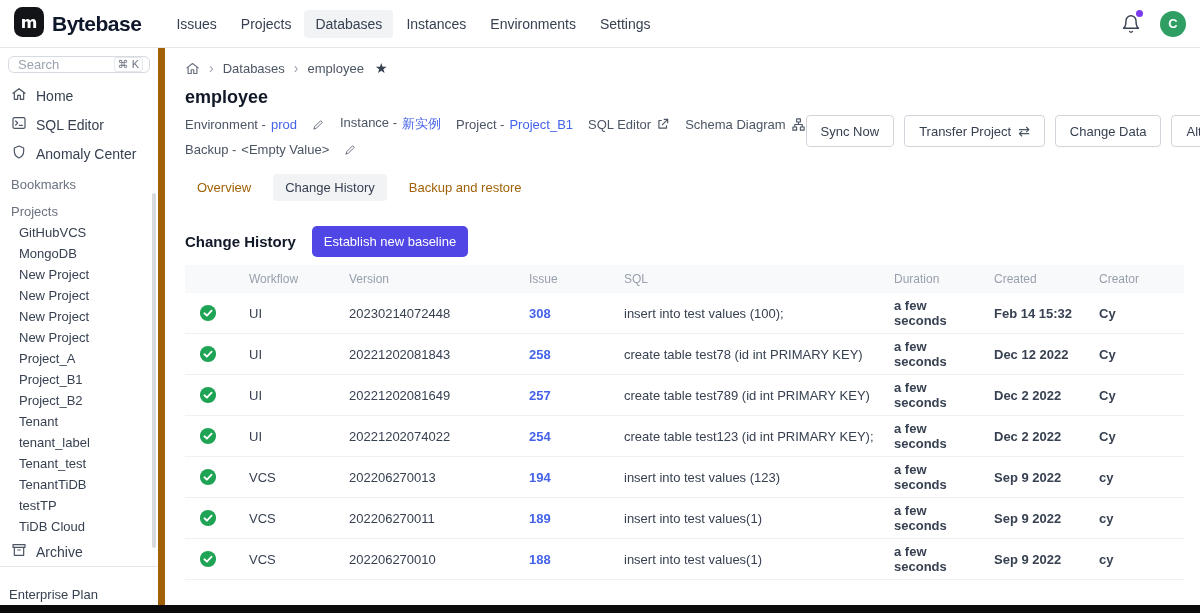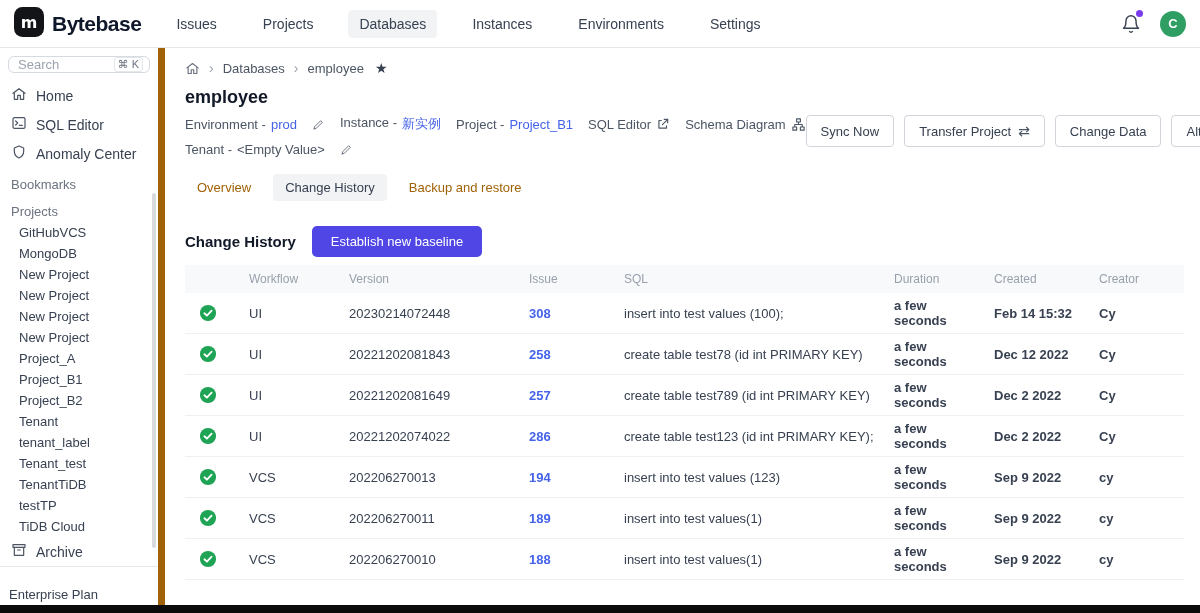--- a/index.html
+++ b/index.html
@@ -4,21 +4,21 @@
 <style>
   * { margin:0; padding:0; box-sizing:border-box; }
   html,body { background:#fff; }
   body { font-family:"Liberation Sans","DejaVu Sans",sans-serif; color:#374151; }
   .app { width:1200px; height:613px; position:relative; overflow:hidden; background:#fff; }
 
   
   .topbar { height:48px; display:flex; align-items:center; padding:0 14px; border-bottom:1px solid #e5e7eb; gap:10px; background:#fff; }
   .logo { display:flex; align-items:center; gap:8px; cursor:pointer; }
   .logo-text { font-size:21px; font-weight:800; color:#0f172a; letter-spacing:-0.5px; }
-  .main-nav { display:flex; align-items:center; gap:24px; margin-left:14px; flex:1; }
+  .main-nav { display:flex; align-items:center; gap:2px; margin-left:14px; flex:1; }
   .nav-item { font-size:14px; color:#374151; padding:6px 11px; border-radius:4px; cursor:pointer; white-space:nowrap; }
   .nav-item.active { background:#f1f3f5; }
   .topbar-right { display:flex; align-items:center; gap:18px; }
   .bell { position:relative; width:22px; height:22px; cursor:pointer; display:flex; align-items:center; justify-content:center; }
   .bell-dot { position:absolute; top:-3px; right:-1px; width:7px; height:7px; border-radius:50%; background:var(--notification_dot); }
   .avatar { width:26px; height:26px; border-radius:50%; background:var(--avatar_bg); color:#fff; font-size:13px; font-weight:700; display:flex; align-items:center; justify-content:center; cursor:pointer; }
 
   
   .body { display:flex; height:565px; }
   .sidebar { width:165px; border-right:7px solid #a16207; display:flex; flex-direction:column; position:relative; flex-shrink:0; background:#fff; }
@@ -49,21 +49,21 @@
   .page-actions { display:flex; gap:10px; }
   .action-btn { height:32px; background:#fff; border:1px solid #d1d5db; border-radius:4px; padding:0 14px; font-size:13px; color:#374151; cursor:pointer; display:flex; align-items:center; gap:7px; font-family:inherit; white-space:nowrap;justify-content:center; }
   .btn-icon { color:#4b5563; font-size:14px; }
 
   .tab-bar { display:flex; gap:10px; margin-top:8px; align-items:center; }
   .tab { font-size:13px; color:#a16207; padding:6px 12px; border-radius:4px; cursor:pointer; }
   .tab.active { background:#f1f3f5; color:#374151; }
 
   .section-head { display:flex; align-items:center; gap:16px; margin-top:25px; }
   .section-title { font-size:15px; font-weight:700; color:#111827; }
-  .baseline-btn { background:var(--accent); color:#fff; border:none; border-radius:5px; padding:8px 19px; font-size:13px; cursor:pointer; font-family:inherit; }
+  .baseline-btn { background:var(--accent); color:#fff; border:none; border-radius:5px; padding:8px 12px; font-size:13px; cursor:pointer; font-family:inherit; }
 
   .history-table { width:100%; border-collapse:collapse; margin-top:8px; }
   .history-table th { background:#f8f9fb; color:#98a0ac; font-weight:400; font-size:12px; text-align:left; padding:7px 8px; }
   .history-table td { font-size:13px; color:#374151; padding:5px 8px; border-bottom:1px solid #eef0f3; }
   .c-status { padding-left:14px !important; }
   .check { display:inline-flex; vertical-align:middle; }
   .issue-link { color:var(--link); cursor:pointer; font-weight:600; }
   .strong { font-weight:600; color:#1f2937; }
 
   .bottom-bar { position:absolute; bottom:0; left:0; width:100%; height:8px; background:#0b0b0c; }
@@ -222,21 +222,21 @@
                     <rect x="9" y="3" width="6" height="5"></rect>
                     <rect x="3" y="16" width="6" height="5"></rect>
                     <rect x="15" y="16" width="6" height="5"></rect>
                     <path d="M12 8v4M12 12H6v4M12 12h6v4"></path>
                   </svg>
                 </span>
             </span>
           </div>
           <div class="meta-line">
             <span class="meta-seg">
-              <span>Tenant -</span>
+              <span>Backup -</span>
               <span>&lt;Empty Value&gt;</span>
             </span>
             <span class="meta-icon">
                 <svg width="13" height="13" viewBox="0 0 24 24" fill="none" stroke="#6b7280" stroke-width="1.8" stroke-linecap="round" stroke-linejoin="round">
                   <path d="M4 20l1-4L16 5l3 3L8 19l-4 1z"></path>
                 </svg>
               </span>
           </div>
         </div>
         <div class="page-actions">
@@ -338,21 +338,21 @@
             </tr>
             <tr>
               <td class="c-status"><span class="check">
                   <svg width="18" height="18" viewBox="0 0 20 20">
                     <circle cx="10" cy="10" r="9" fill="var(--success)"></circle>
                     <path d="M6 10.3l2.8 2.7 5.2-5.6" stroke="#fff" stroke-width="2" fill="none" stroke-linecap="round" stroke-linejoin="round"></path>
                   </svg>
                 </span></td>
               <td>UI</td>
               <td>20221202074022</td>
-              <td><a class="issue-link">286</a></td>
+              <td><a class="issue-link">254</a></td>
               <td>create table test123 (id int PRIMARY KEY);</td>
               <td class="strong">a few seconds</td>
               <td class="strong">Dec 2 2022</td>
               <td class="strong">Cy</td>
             </tr>
             <tr>
               <td class="c-status"><span class="check">
                   <svg width="18" height="18" viewBox="0 0 20 20">
                     <circle cx="10" cy="10" r="9" fill="var(--success)"></circle>
                     <path d="M6 10.3l2.8 2.7 5.2-5.6" stroke="#fff" stroke-width="2" fill="none" stroke-linecap="round" stroke-linejoin="round"></path>

